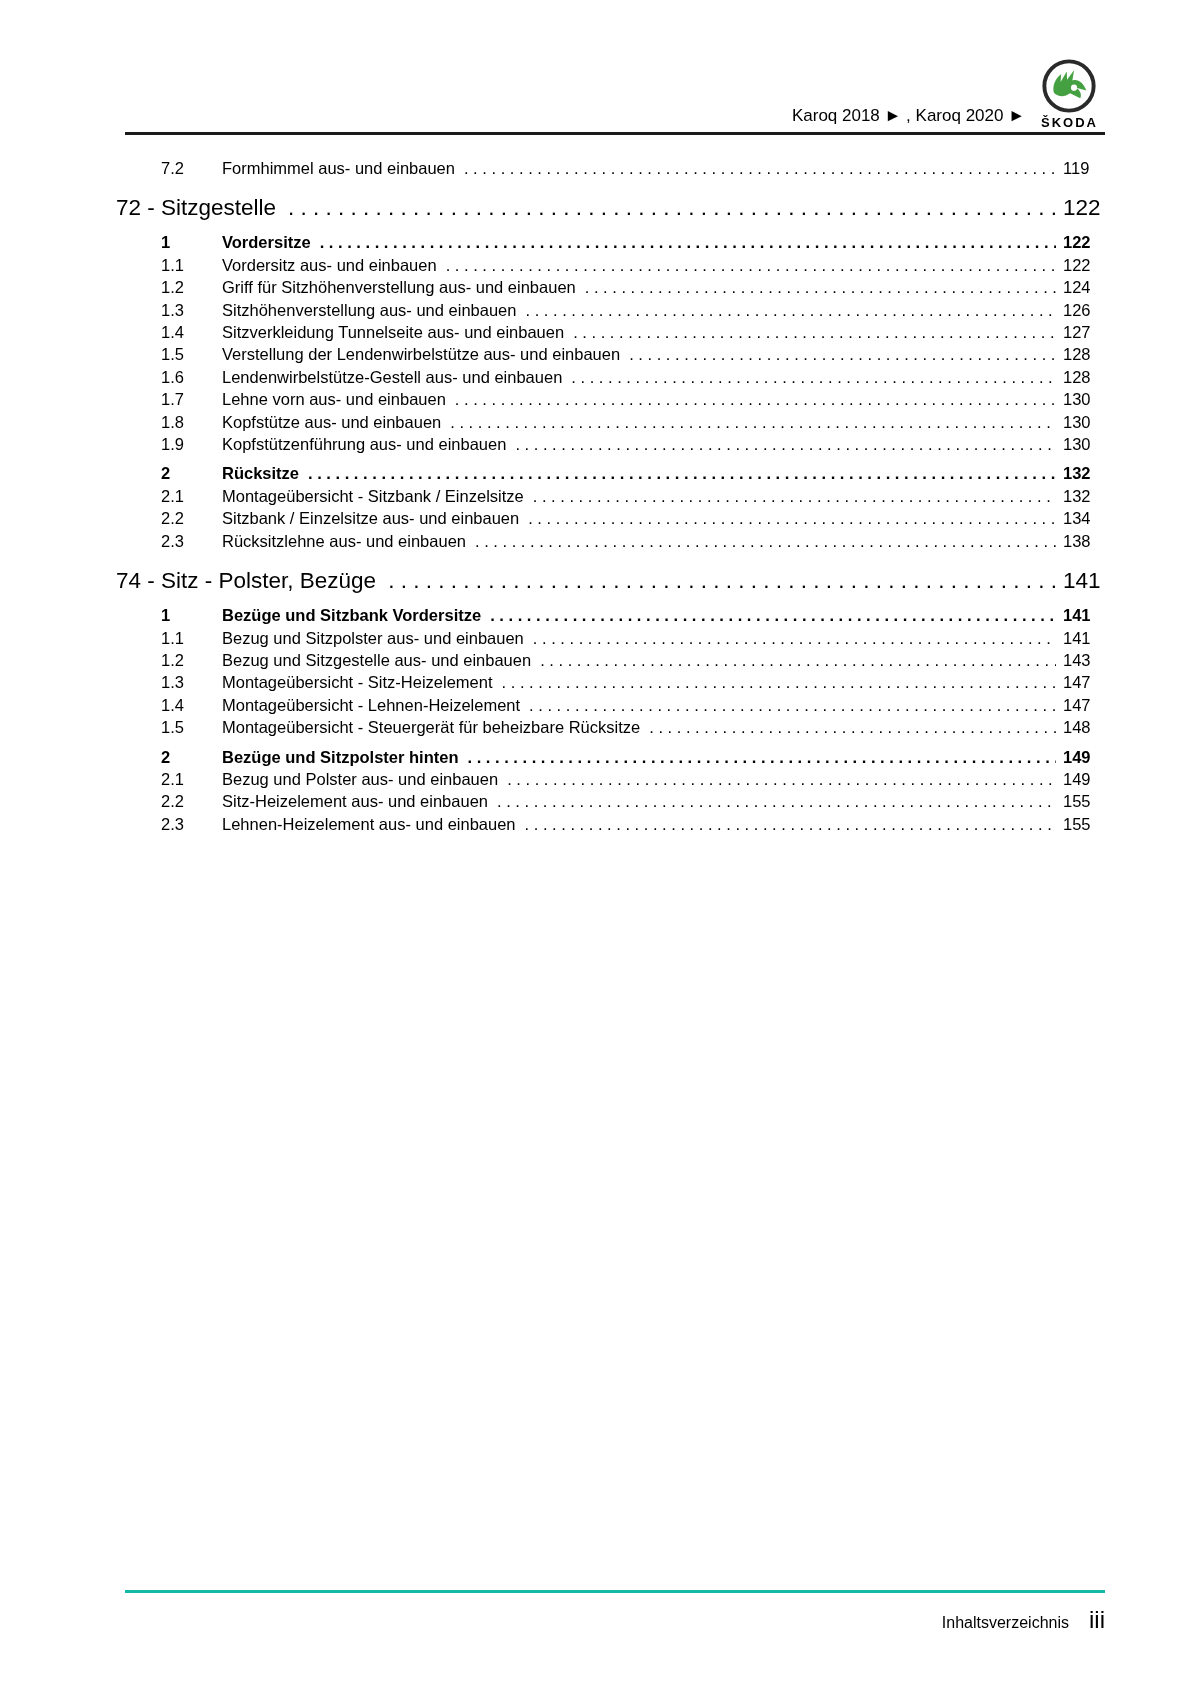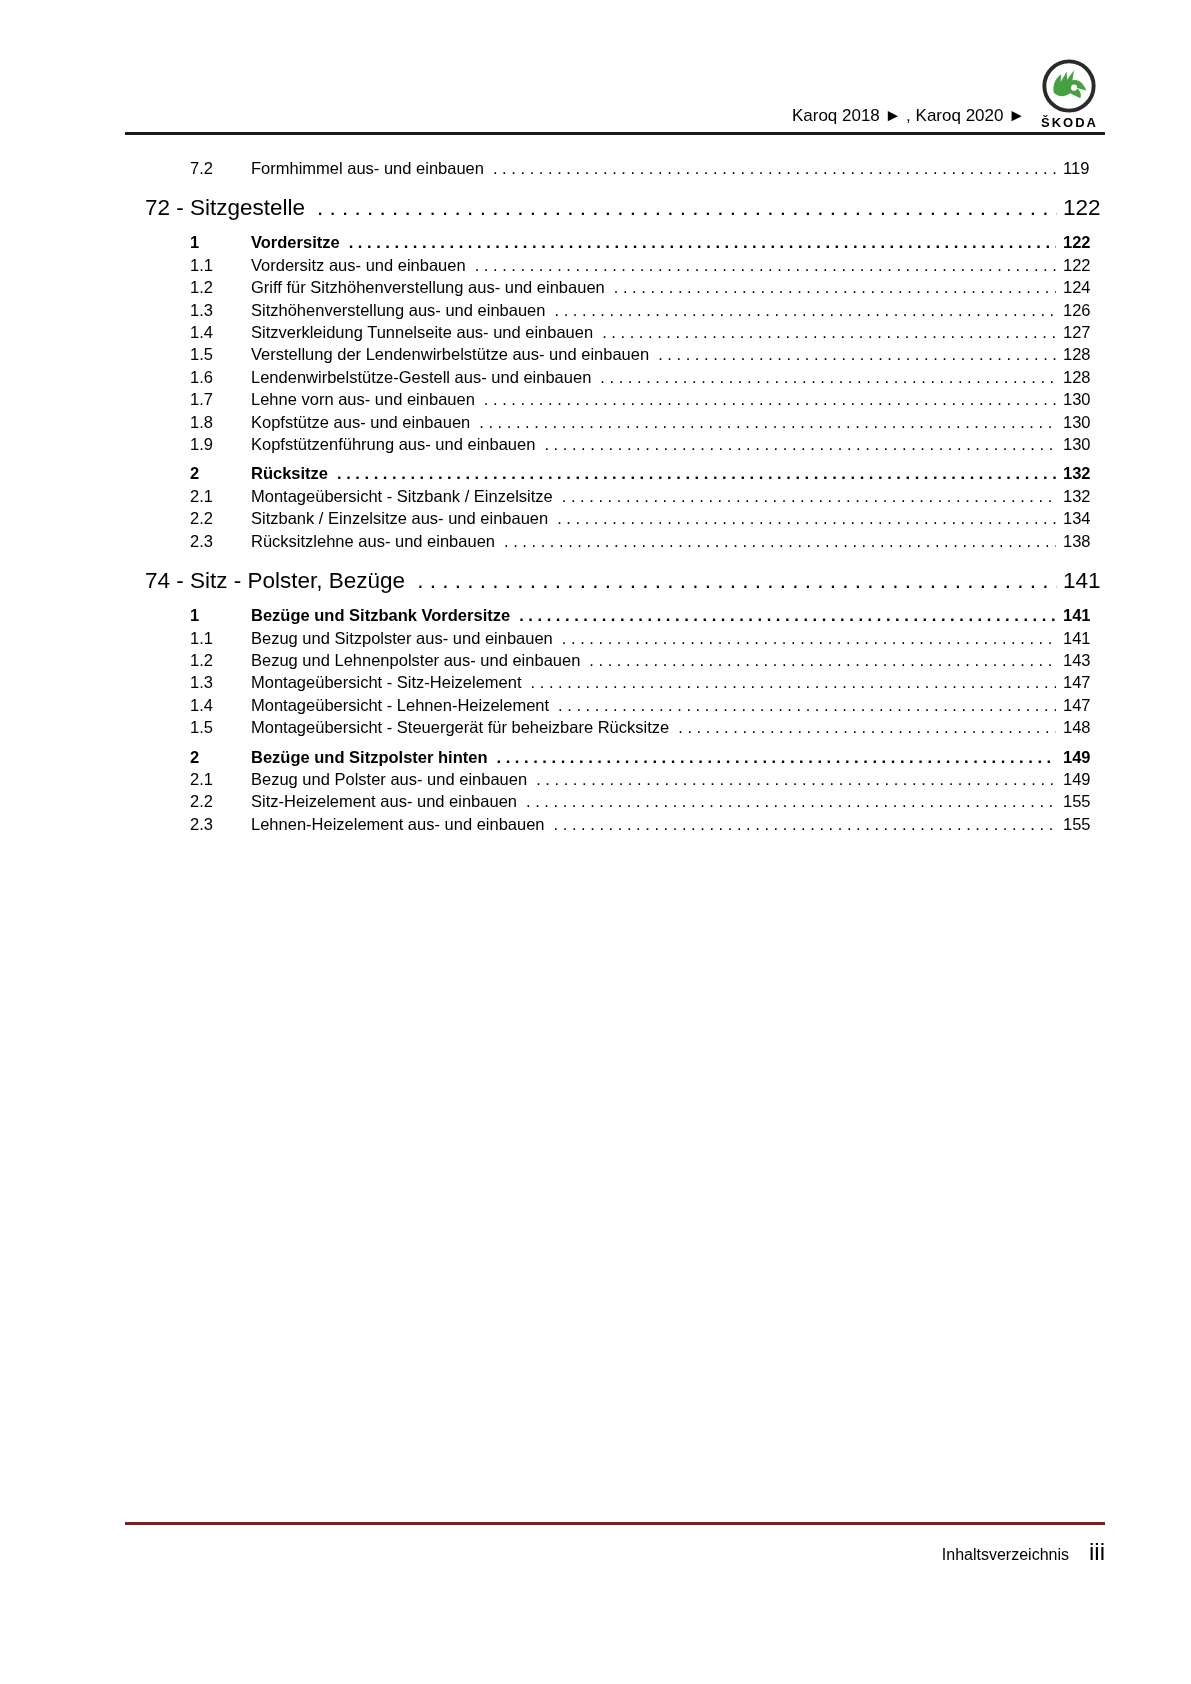--- a/index.html
+++ b/index.html
@@ -13,33 +13,33 @@
   
   .header{position:absolute;left:125px;right:86px;top:58px;}
   .header-inner{display:flex;justify-content:flex-end;align-items:flex-end;gap:16px;}
   .header-text{font-size:17px;line-height:23px;padding-bottom:3px;white-space:nowrap;}
   .logo{width:64px;display:flex;flex-direction:column;align-items:flex-start;flex:none;}
   .logo svg{width:56px;height:56px;display:block;}
   .logo-word{font-size:13px;font-weight:bold;letter-spacing:2px;line-height:15px;margin-top:1px;}
   .header-rule{border-bottom:3px solid #1b1b1b;margin-top:2px;}
 
   
-  .toc{position:absolute;left:139px;right:86px;top:157px;}
+  .toc{position:absolute;left:110px;right:86px;top:157px;}
   .row{display:flex;align-items:baseline;font-size:16.5px;line-height:22.4px;}
   .row .num{flex:none;margin-left:51px;width:61px;}
   .row .label{flex:none;white-space:nowrap;}
   .row .dots{flex:1;overflow:hidden;white-space:nowrap;margin:0 7px 0 9px;}
   .row .pnum{flex:none;min-width:42px;}
   .row.bold{font-weight:bold;margin-top:7px;}
   .section-row{font-size:22.5px;line-height:28px;margin-top:15px;margin-bottom:9px;font-weight:normal;}
   .section-row .label{margin-left:6px;}
   .section-row .dots{margin:0 6px 0 12px;}
 
   
-  .footer{position:absolute;left:125px;right:86px;top:1522px;border-top:3px solid #7f1d1d;}
+  .footer{position:absolute;left:125px;right:86px;top:1590px;border-top:3px solid #14b8a6;}
   .footer-inner{display:flex;justify-content:flex-end;align-items:baseline;gap:20px;padding-top:12px;}
   .footer-label{font-size:16px;}
   .footer-page{font-size:24px;font-weight:normal;line-height:30px;}
 </style>
 </head>
 <body>
 
 <div class="page">
 
   <div class="header">
@@ -198,21 +198,21 @@
 
   <div class="row">
     <span class="num">1.1</span>
     <span class="label">Bezug und Sitzpolster aus- und einbauen</span>
     <span class="dots">. . . . . . . . . . . . . . . . . . . . . . . . . . . . . . . . . . . . . . . . . . . . . . . . . . . . . . . . . . . . . . . . . . . . . . . . . . . . . . . . . . . . . . . . . . . . . . . . . . . . . . . . . . . . . . . . . . . . . . . . . . . . . . . . . . . . . . . . . . . . . . . . . . . . . . . . . . . . . . . . . . . . . . . . . . . . . . . . . . . . . . . . . . . . . . . . . . . . . . . . . . . . . . . . . . . . . . . . . . . . </span>
     <span class="pnum">141</span>
   </div>
 
   <div class="row">
     <span class="num">1.2</span>
-    <span class="label">Bezug und Lehnenpolster aus- und einbauen</span>
+    <span class="label">Bezug und Sitzgestelle aus- und einbauen</span>
     <span class="dots">. . . . . . . . . . . . . . . . . . . . . . . . . . . . . . . . . . . . . . . . . . . . . . . . . . . . . . . . . . . . . . . . . . . . . . . . . . . . . . . . . . . . . . . . . . . . . . . . . . . . . . . . . . . . . . . . . . . . . . . . . . . . . . . . . . . . . . . . . . . . . . . . . . . . . . . . . . . . . . . . . . . . . . . . . . . . . . . . . . . . . . . . . . . . . . . . . . . . . . . . . . . . . . . . . . . . . . . . . . . . </span>
     <span class="pnum">143</span>
   </div>
 
   <div class="row">
     <span class="num">1.3</span>
     <span class="label">Montageübersicht - Sitz-Heizelement</span>
     <span class="dots">. . . . . . . . . . . . . . . . . . . . . . . . . . . . . . . . . . . . . . . . . . . . . . . . . . . . . . . . . . . . . . . . . . . . . . . . . . . . . . . . . . . . . . . . . . . . . . . . . . . . . . . . . . . . . . . . . . . . . . . . . . . . . . . . . . . . . . . . . . . . . . . . . . . . . . . . . . . . . . . . . . . . . . . . . . . . . . . . . . . . . . . . . . . . . . . . . . . . . . . . . . . . . . . . . . . . . . . . . . . . </span>
     <span class="pnum">147</span>
   </div>

